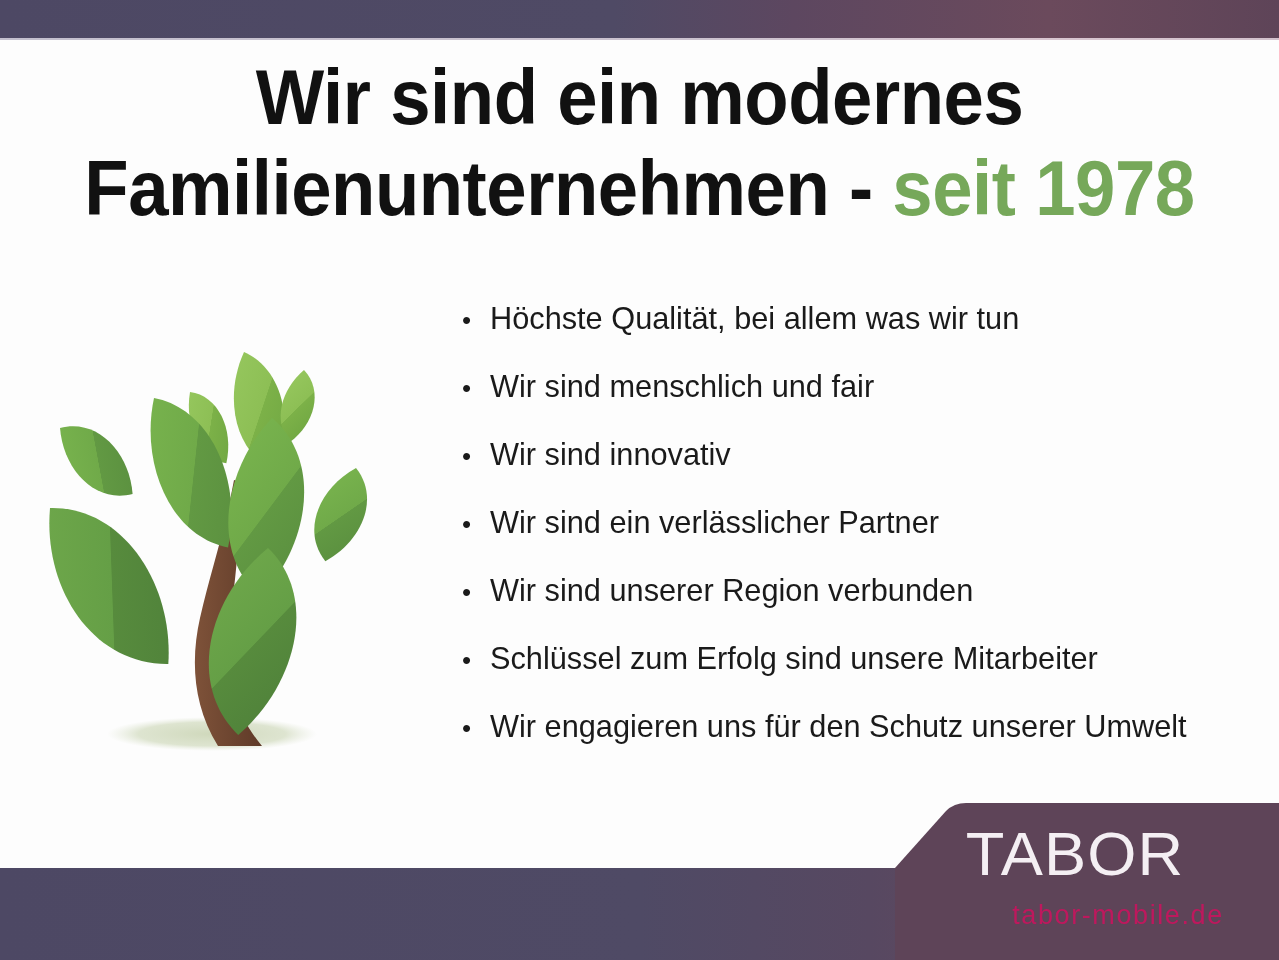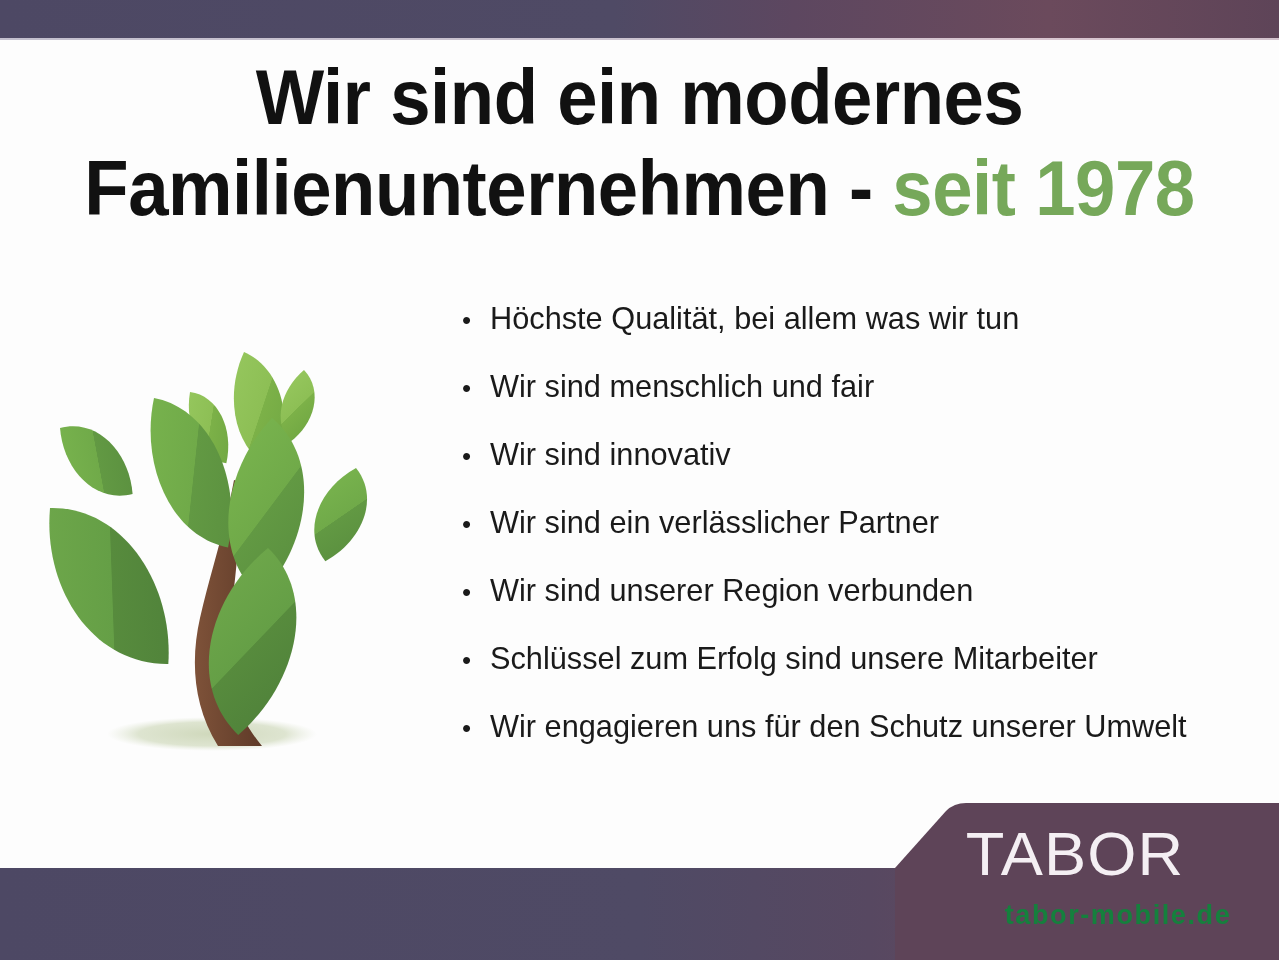--- a/index.html
+++ b/index.html
@@ -118,24 +118,24 @@
     letter-spacing: 1px;
     color: #f4eff3;
     transform: translateX(-50%) scaleX(1.02);
     white-space: nowrap;
   }
   .logo-url {
     position: absolute;
     left: 1118px;
     top: 900px;
     font-family: "Liberation Sans", sans-serif;
-    font-weight: 700;
+    font-weight: 400;
     font-size: 27px;
     letter-spacing: 1.6px;
-    color: #15803d;
+    color: #be185d;
     transform: translateX(-50%);
     white-space: nowrap;
   }
 </style>
 </head>
 <body>
 
 <div class="slide">
 
   <div class="top-bar"></div>

